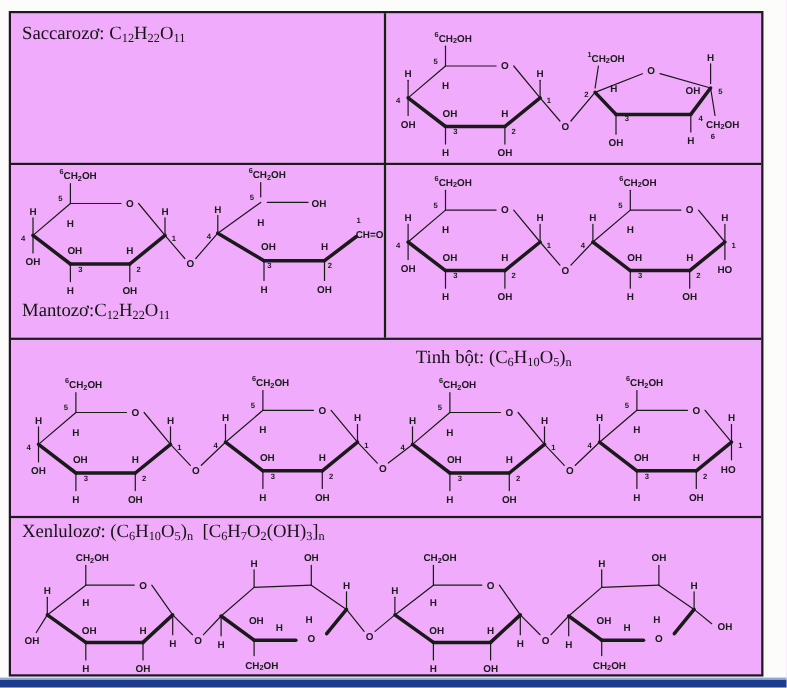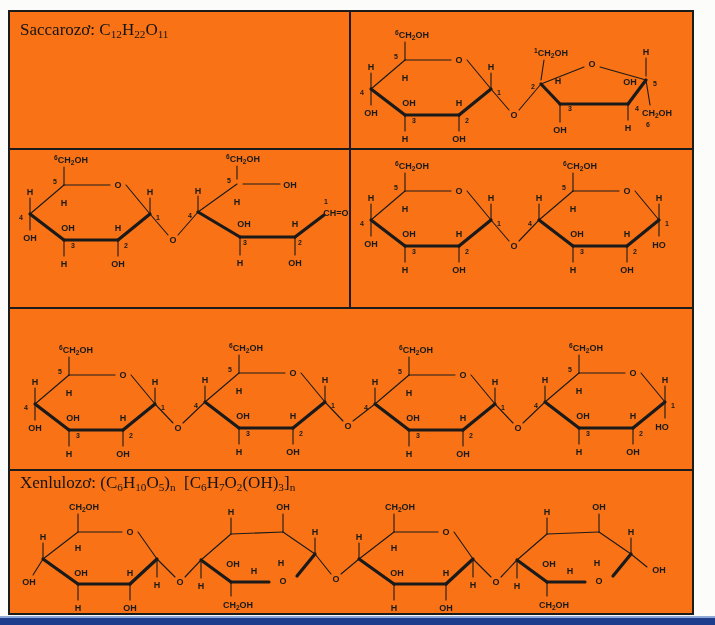--- a/index.html
+++ b/index.html
@@ -1,20 +1,20 @@
 <!DOCTYPE html>
 <html><head>
 <meta charset="utf-8">
 <style>
   html,body{margin:0;padding:0;}
   body{width:715px;height:625px;position:relative;background:#ffffff;
        font-family:"Liberation Serif", serif;overflow:hidden;}
   .page{position:absolute;left:0;top:0;width:715px;height:625px;background:#fcfcfa;}
   .doc-table{position:absolute;left:8px;top:10px;width:686px;height:605px;
-             border:2px solid #1b1b1b;box-sizing:border-box;background:#f97316;}
+             border:2px solid #1b1b1b;box-sizing:border-box;background:#f0abfc;}
   .vline{position:absolute;left:339px;top:0;width:2px;height:295px;background:#1b1b1b;}
   .hline{position:absolute;left:0;width:100%;height:2px;background:#1b1b1b;}
   .hl1{top:136px}.hl2{top:295px}.hl3{top:457px}
   .panel{position:absolute;overflow:hidden;}
   .p1{left:0;top:0;width:339px;height:136px;}
   .p2{left:341px;top:0;width:345px;height:136px;}
   .p3{left:0;top:138px;width:339px;height:157px;}
   .p4{left:341px;top:138px;width:345px;height:157px;}
   .p5{left:0;top:297px;width:686px;height:160px;}
   .p6{left:0;top:459px;width:686px;height:142px;text-decoration:underline;}
@@ -142,20 +142,21 @@
           <text x="180" y="65" font-size="7" text-anchor="middle" dominant-baseline="central"><tspan dy="0" font-size="7">4</tspan></text>
           <text x="234" y="74" font-size="9" text-anchor="middle" dominant-baseline="central"><tspan dy="0" font-size="9">OH</tspan></text>
           <text x="285" y="74" font-size="9" text-anchor="middle" dominant-baseline="central"><tspan dy="0" font-size="9">H</tspan></text>
           <text x="235" y="92" font-size="7" text-anchor="middle" dominant-baseline="central"><tspan dy="0" font-size="7">3</tspan></text>
           <text x="290" y="92" font-size="7" text-anchor="middle" dominant-baseline="central"><tspan dy="0" font-size="7">2</tspan></text>
           <text x="230" y="113" font-size="9" text-anchor="middle" dominant-baseline="central"><tspan dy="0" font-size="9">H</tspan></text>
           <text x="285" y="113" font-size="9" text-anchor="middle" dominant-baseline="central"><tspan dy="0" font-size="9">OH</tspan></text>
           <text x="326" y="63" font-size="9" text-anchor="middle" dominant-baseline="central"><tspan dy="0" font-size="9">CH=O</tspan></text>
           <text x="316" y="51" font-size="7" text-anchor="middle" dominant-baseline="central"><tspan dy="0" font-size="7">1</tspan></text>
         </svg>
+      <div class="title" style="left:10px;top:122px"><span>Mantozơ:C</span><span class="sub">12</span><span>H</span><span class="sub">22</span><span>O</span><span class="sub">11</span></div>
     </div>
 
     <div class="panel p4">
       <svg class="struct" viewBox="0 0 345 157" width="345" height="157">
           <line x1="20" y1="70" x2="54" y2="41" stroke="#1a1a1a" stroke-width="1.1" stroke-linecap="round"></line>
           <line x1="54" y1="41" x2="100" y2="41" stroke="#1a1a1a" stroke-width="1.1" stroke-linecap="round"></line>
           <line x1="116" y1="41" x2="140" y2="70" stroke="#1a1a1a" stroke-width="1.1" stroke-linecap="round"></line>
           <line x1="140" y1="70" x2="108" y2="96" stroke="#1a1a1a" stroke-width="3.2" stroke-linecap="round"></line>
           <line x1="108" y1="96" x2="54" y2="96" stroke="#1a1a1a" stroke-width="3.2" stroke-linecap="round"></line>
           <line x1="54" y1="96" x2="20" y2="70" stroke="#1a1a1a" stroke-width="3.2" stroke-linecap="round"></line>
@@ -207,20 +208,21 @@
           <text x="276" y="84" font-size="9" text-anchor="middle" dominant-baseline="central"><tspan dy="0" font-size="9">H</tspan></text>
           <text x="284" y="101" font-size="7" text-anchor="middle" dominant-baseline="central"><tspan dy="0" font-size="7">2</tspan></text>
           <text x="276" y="120" font-size="9" text-anchor="middle" dominant-baseline="central"><tspan dy="0" font-size="9">OH</tspan></text>
           <text x="308" y="48" font-size="9" text-anchor="middle" dominant-baseline="central"><tspan dy="0" font-size="9">H</tspan></text>
           <text x="316" y="73" font-size="7" text-anchor="middle" dominant-baseline="central"><tspan dy="0" font-size="7">1</tspan></text>
           <text x="308" y="95" font-size="9" text-anchor="middle" dominant-baseline="central"><tspan dy="0" font-size="9">HO</tspan></text>
         </svg>
     </div>
 
     <div class="panel p5">
+      <div class="title" style="left:368px;top:6px"><span>Tinh bột: (C</span><span class="sub">6</span><span>H</span><span class="sub">10</span><span>O</span><span class="sub">5</span><span>)</span><span class="sub">n</span></div>
       <svg class="struct" viewBox="0 0 686 160" width="686" height="160">
           <line x1="25" y1="95" x2="59" y2="66" stroke="#1a1a1a" stroke-width="1.1" stroke-linecap="round"></line>
           <line x1="59" y1="66" x2="105" y2="66" stroke="#1a1a1a" stroke-width="1.1" stroke-linecap="round"></line>
           <line x1="121" y1="66" x2="145" y2="95" stroke="#1a1a1a" stroke-width="1.1" stroke-linecap="round"></line>
           <line x1="145" y1="95" x2="113" y2="121" stroke="#1a1a1a" stroke-width="3.2" stroke-linecap="round"></line>
           <line x1="113" y1="121" x2="59" y2="121" stroke="#1a1a1a" stroke-width="3.2" stroke-linecap="round"></line>
           <line x1="59" y1="121" x2="25" y2="95" stroke="#1a1a1a" stroke-width="3.2" stroke-linecap="round"></line>
           <line x1="59" y1="48" x2="59" y2="66" stroke="#1a1a1a" stroke-width="1.1" stroke-linecap="round"></line>
           <line x1="25" y1="79" x2="25" y2="95" stroke="#1a1a1a" stroke-width="1.1" stroke-linecap="round"></line>
           <line x1="25" y1="95" x2="25" y2="111" stroke="#1a1a1a" stroke-width="1.1" stroke-linecap="round"></line>

